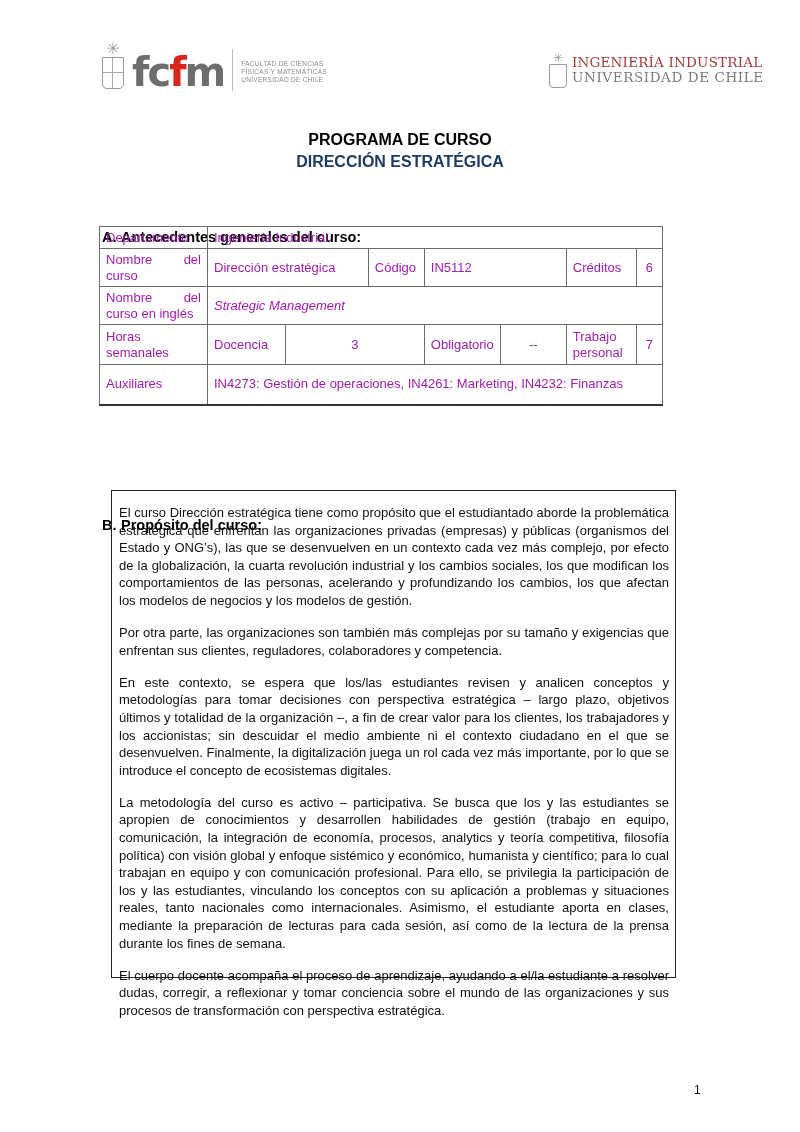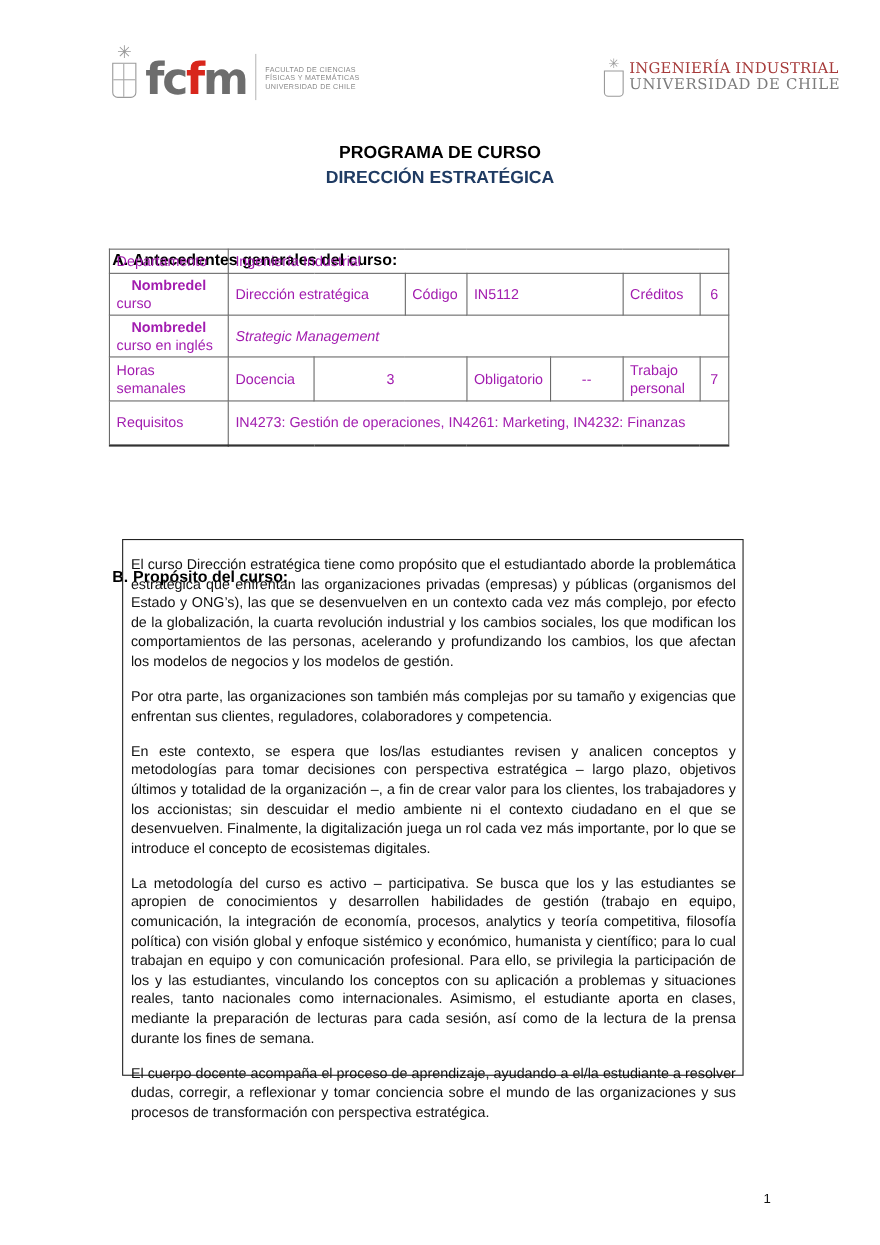--- a/index.html
+++ b/index.html
@@ -32,21 +32,21 @@
 
     .section-heading { position: absolute; left: 102px; font-weight: bold; font-size: 14.5px; color: #000; margin-top: 36px; }
     .section-heading .letter { display: inline-block; width: 19px; }
     #secA { top: 193px; }
     #secB { top: 481px; }
 
     
     .course-table { position: absolute; left: 99px; top: 226px; width: 564px; border-collapse: collapse; font-size: 13px; color: #a21caf; }
     .course-table td { border: 1px solid #6a6a6a; padding: 2px 6px; vertical-align: middle; line-height: 16px; }
     .course-table td.lbl { width: 108px; text-align: justify; }
-    .course-table td.lbl .justify { display: flex; justify-content: center; font-weight: bold; }
+    .course-table td.lbl .justify { display: flex; justify-content: space-between; }
     .course-table td.c { text-align: center; }
     .course-table td.it { font-style: italic; }
     .course-table tr.r-dep td { height: 22px; }
     .course-table tr.r-name td { height: 38px; }
     .course-table tr.r-eng td { height: 38px; }
     .course-table tr.r-hrs td { height: 40px; }
     .course-table tr.r-car td { height: 38px; }
     .course-table tr.r-req td { height: 40px; }
     .course-table { border-bottom: 2px solid #333; }
 
@@ -130,21 +130,21 @@
     <td colspan="2" class="c">3</td>
     <td style="width:76px">Obligatorio</td>
     <td class="c" style="width:66px">--</td>
     <td>
       <div>Trabajo</div>
       <div>personal</div>
     </td>
     <td class="c">7</td>
   </tr>
   <tr class="r-req">
-    <td class="lbl">Requisitos</td>
+    <td class="lbl">Auxiliares</td>
     <td colspan="7">IN4273: Gestión de operaciones, IN4261: Marketing, IN4232: Finanzas</td>
   </tr>
 </tbody>
   </table>
 
 <div class="section-heading" id="secB">
   <span class="letter">B.</span><span>Propósito del curso:</span>
 </div>
 
 <div class="purpose-box">

